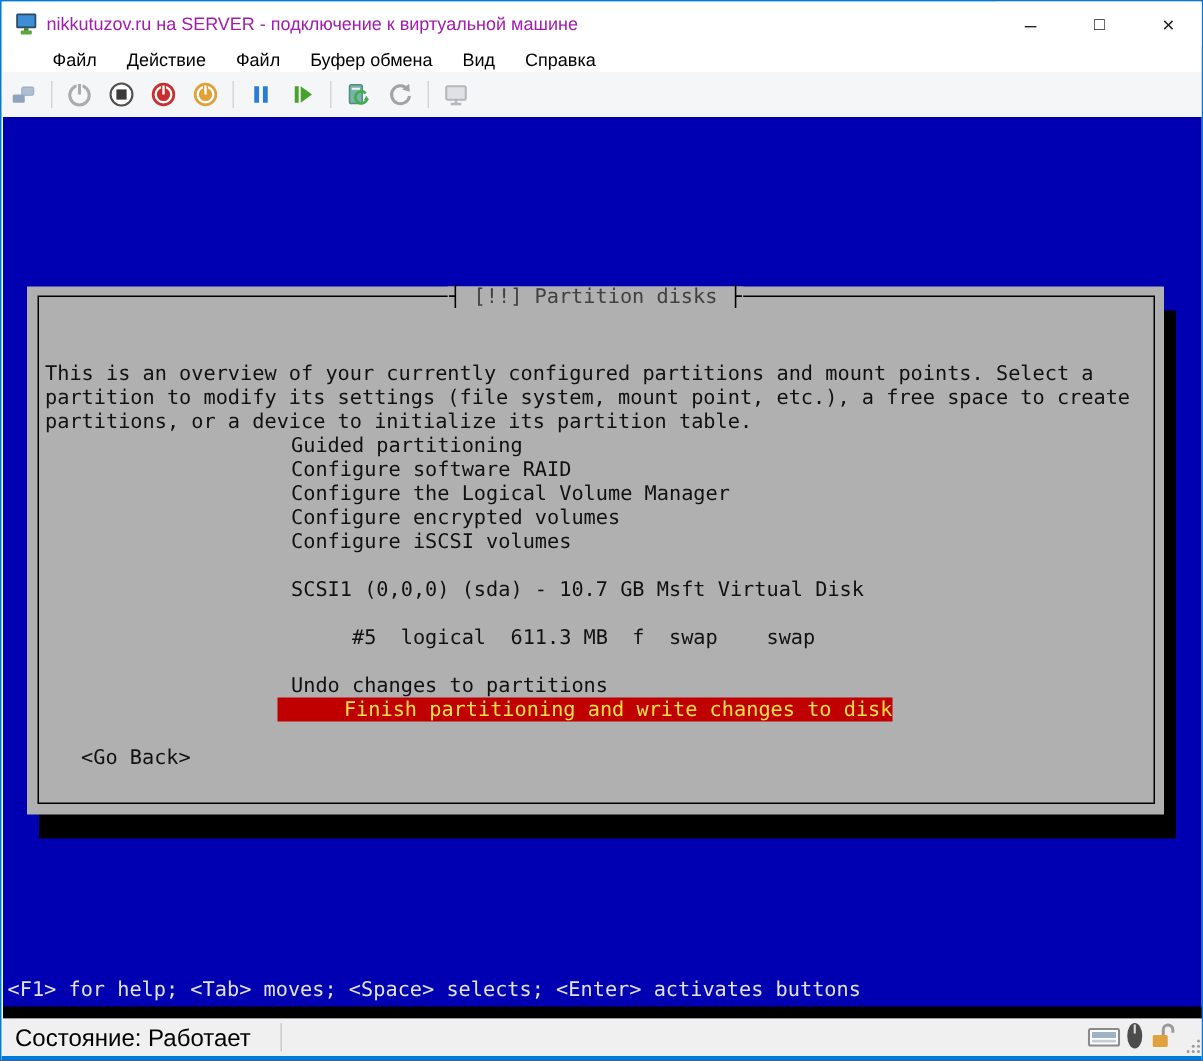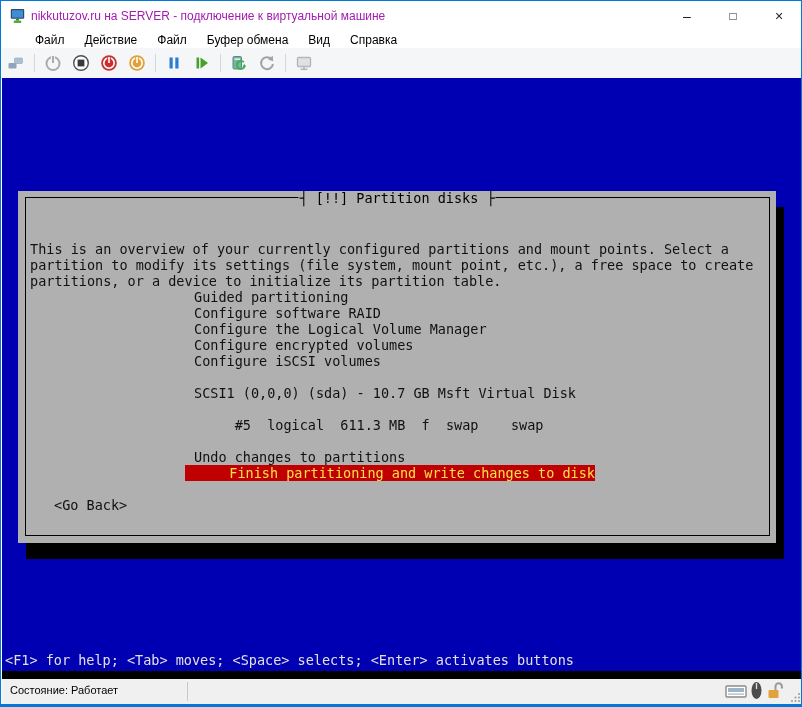--- a/index.html
+++ b/index.html
@@ -26,30 +26,30 @@
   .tb svg{display:block;}
   .tsep{width:1px;height:18px;background:#d4d6d9;margin:0 4px;}
   
   .vm-screen{position:absolute;left:1px;top:77px;width:800px;height:601px;background:#0000b2;
              font-family:"DejaVu Sans Mono",monospace;font-size:13.5px;line-height:16px;}
   .dlg-shadow{position:absolute;left:24px;top:129px;width:758px;height:352px;background:#000;}
   .dialog{position:absolute;left:16px;top:113px;width:758px;height:352px;background:#b0b0b0;color:#111;}
   .dlg-border{position:absolute;left:7px;top:6px;width:743px;height:337px;border:1px solid #000;}
   .dlg-title{position:absolute;top:0;left:50%;transform:translateX(-50%);height:16px;line-height:15px;
              background:#b0b0b0;white-space:pre;z-index:2;padding:0 1px;}
-  .dlg-title .red{color:#000000;}
+  .dlg-title .red{color:#404040;}
   .dlg-title .tee{color:#000;}
   .dl{position:absolute;height:16px;white-space:pre;z-index:1;text-align:right;}
   .hl{display:inline-block;box-sizing:border-box;width:410px;padding-left:9px;height:16px;
       background:#c00000;color:#fde047;white-space:pre;}
   .help-line{position:absolute;left:3px;top:574px;height:16px;color:#e2e2e2;white-space:pre;z-index:1;}
   .screen-black{position:absolute;left:0;top:593px;width:800px;height:8px;background:#000;}
   
   .statusbar{position:absolute;left:1px;top:678px;width:800px;height:25px;background:#f0f0f0;}
-  .status-text{position:absolute;left:8px;top:5px;font-size:11px;color:#000;}
+  .status-text{position:absolute;left:8px;top:5px;font-size:16px;color:#000;}
   .sdiv{position:absolute;left:185px;top:3px;width:1px;height:19px;background:#c9c9c9;}
   .status-icons{position:absolute;right:18px;top:2px;display:flex;align-items:center;gap:3px;}
   .grip{position:absolute;right:1px;bottom:2px;}
   .win-bottom{position:absolute;left:0;top:703px;width:802px;height:4px;background:#0079d8;}
 </style>
 </head>
 <body>
 
 <div class="window">
 

